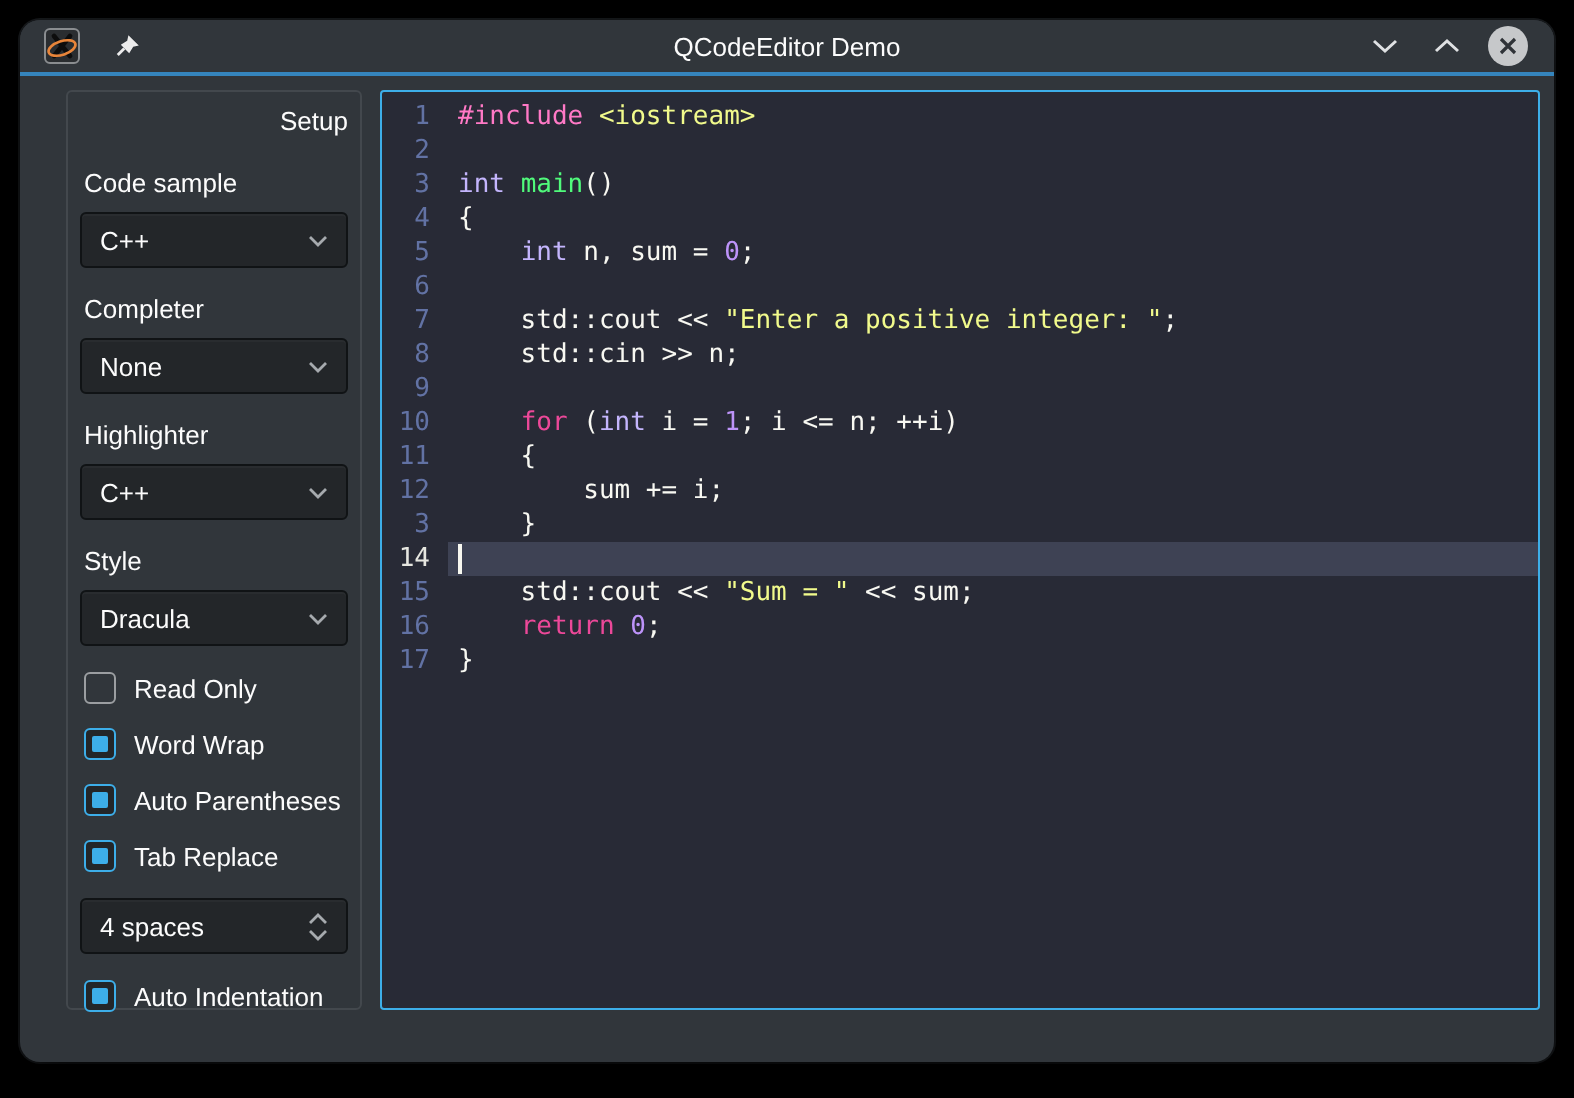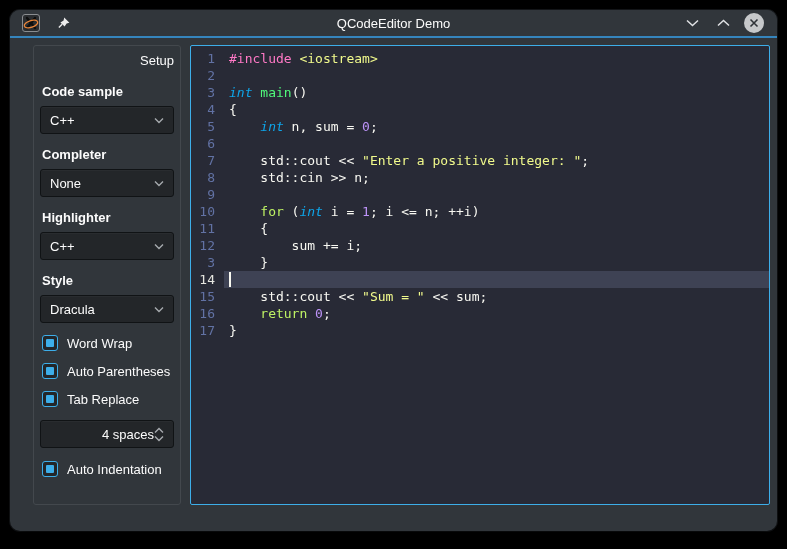--- a/index.html
+++ b/index.html
@@ -24,54 +24,54 @@
   .close-circle { width:20px; height:20px; border-radius:50%; background:#c6c8ca;
                   display:flex; align-items:center; justify-content:center; }
 
   
   .content { position:relative; height:481px; }
 
   
   .groupbox { position:absolute; left:23px; top:7px; width:148px; bottom:14px;
               border:1px solid #43484d; border-radius:3px; padding:5px 6px; }
   .group-title { color:#fcfcfc; font-size:13px; text-align:right; padding-top:2px; }
-  .field-label { color:#fcfcfc; font-size:13px; margin:13px 2px 7px;font-weight:bold; }
+  .field-label { color:#fcfcfc; font-size:13px; margin:13px 2px 7px; }
   .field-label.first { margin-top:16px; }
   .select { height:28px; background:#232629; border:1px solid #101315; border-radius:3px;
             display:flex; align-items:center; justify-content:space-between;
             padding:0 9px; color:#fcfcfc; font-size:13px;
             box-shadow:inset 0 1px 0 rgba(255,255,255,0.03); }
   .spin-arrows { display:flex; flex-direction:column; gap:1px; align-items:center; }
   .check-row { display:flex; align-items:center; gap:9px; margin:12px 2px 0; }
   .check-row.gap-lg { margin-top:13px; }
   .cb-box { width:16px; height:16px; border-radius:3px; flex:none;
             display:flex; align-items:center; justify-content:center; }
   .cb-box.unchecked { border:1px solid #9b9ea1; background:transparent; }
   .cb-box.checked { border:1px solid #3daee9; background:#232629; }
   .cb-box.checked .cb-fill { width:8px; height:8px; background:#3daee9; border-radius:1px; }
   .cb-label { color:#fcfcfc; font-size:13px; white-space:nowrap; }
-  .spin-select { margin:13px 0 0;justify-content:flex-end; }
+  .spin-select { margin:13px 0 0; }
 
   
   .editor { position:absolute; left:180px; top:7px; right:7px; bottom:14px;
             background:#282a36; border:1px solid #3daee9; border-radius:2px;
             font-family:"DejaVu Sans Mono", monospace; font-size:13px; line-height:17px;
             padding-top:4px; overflow:hidden; }
   .line { display:flex; height:17px; white-space:pre; }
   .ln { width:33px; padding-right:9px; text-align:right; color:#6272a4; flex:none; }
   .lcode { flex:1; padding-left:5px; color:#f8f8f2; }
   .line.current .lcode { background:#3e4254; }
   .line.current .ln { color:#e6e6e0; }
   .caret { display:inline-block; width:2px; height:15px; margin-top:1px;
            background:#f8f8f0; vertical-align:top; }
 
   .tok-plain { color:#f8f8f2; }
-  .tok-kw    { color:#bef264; }
+  .tok-kw    { color:#ec4899; }
   .tok-pre   { color:#ff79c6; }
-  .tok-type  { color:#0ea5e9; font-style:italic; }
+  .tok-type  { color:#c4b5fd; }
   .tok-func  { color:#50fa7b; }
   .tok-str   { color:#f1fa8c; }
   .tok-num   { color:#bd93f9; }
 </style>
 </head>
 <body>
 
 <div class="window">
 
   <div class="titlebar">
@@ -135,20 +135,24 @@
               <polyline points="1,1.5 5,5.5 9,1.5" fill="none" stroke="#a6aaae" stroke-width="1.4"></polyline>
             </svg>
           </div>
           <div class="field-label">Style</div>
           <div class="select">
             <span class="sel-value">Dracula</span>
             <svg width="10" height="7" viewBox="0 0 10 7">
               <polyline points="1,1.5 5,5.5 9,1.5" fill="none" stroke="#a6aaae" stroke-width="1.4"></polyline>
             </svg>
           </div>
+          <div class="check-row gap-lg">
+            <span class="cb-box unchecked"></span>
+            <span class="cb-label">Read Only</span>
+          </div>
           <div class="check-row">
             <span class="cb-box checked">
               <span class="cb-fill"></span>
             </span>
             <span class="cb-label">Word Wrap</span>
           </div>
           <div class="check-row">
             <span class="cb-box checked">
               <span class="cb-fill"></span>
             </span>

